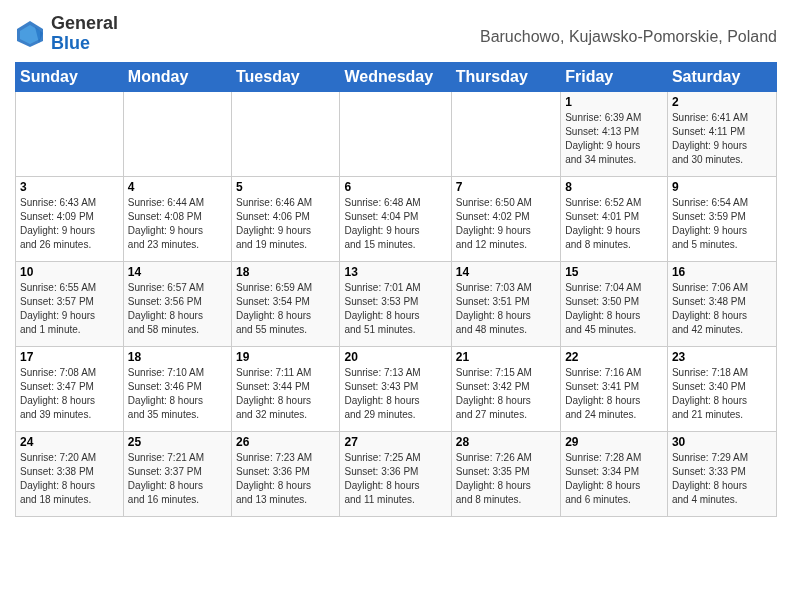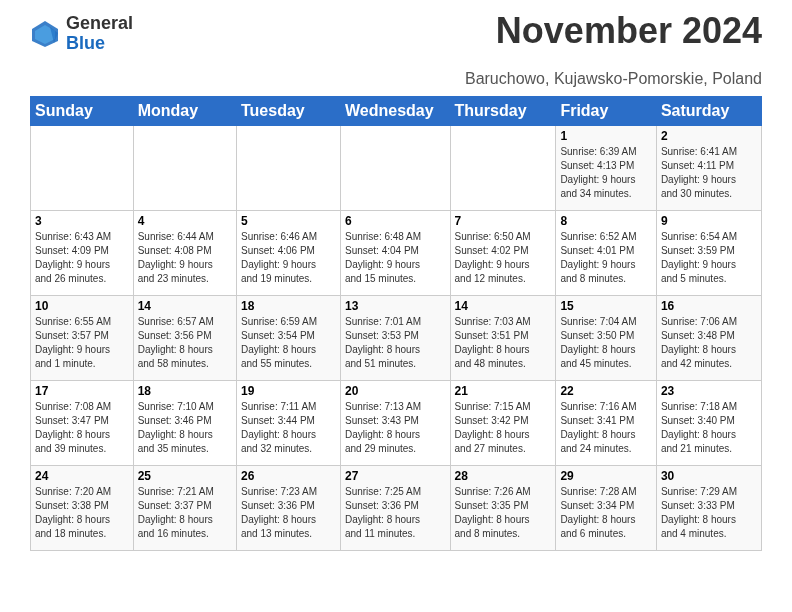--- a/index.html
+++ b/index.html
@@ -5,21 +5,21 @@
     * { box-sizing: border-box; margin: 0; padding: 0; }
     body {
       font-family: Arial, sans-serif;
       background: #fff;
       width: 792px;
       min-height: 612px;
       overflow: hidden;
     }
     .page {
       width: 792px;
-      padding: 10px 30px;
+      padding: 10px 15px;
     }
     .header-area {
       display: flex;
       align-items: flex-start;
       justify-content: space-between;
       margin-bottom: 8px;
     }
     .logo {
       display: flex;
       align-items: center;
@@ -104,21 +104,20 @@
         <polygon points="15,2 28,10 28,22 15,28 2,22 2,10" fill="#1a6abf" opacity="0.85"></polygon>
         <polygon points="15,6 25,12 25,20 15,25 5,20 5,12" fill="#4a9de0"></polygon>
         <polygon points="20,8 28,14 24,24" fill="#1a6abf" opacity="0.6"></polygon>
       </svg>
       <div class="logo-text">
         <span class="general">General</span>
         <span class="blue">Blue</span>
       </div>
     </div>
     <div class="title-area">
-      <div class="month-title">November 2024</div>
       <div class="subtitle">Baruchowo, Kujawsko-Pomorskie, Poland</div>
     </div>
   </div>
 
   <table class="calendar">
     <thead>
       <tr>
       <th>Sunday</th>
           <th>Monday</th>
           <th>Tuesday</th>

